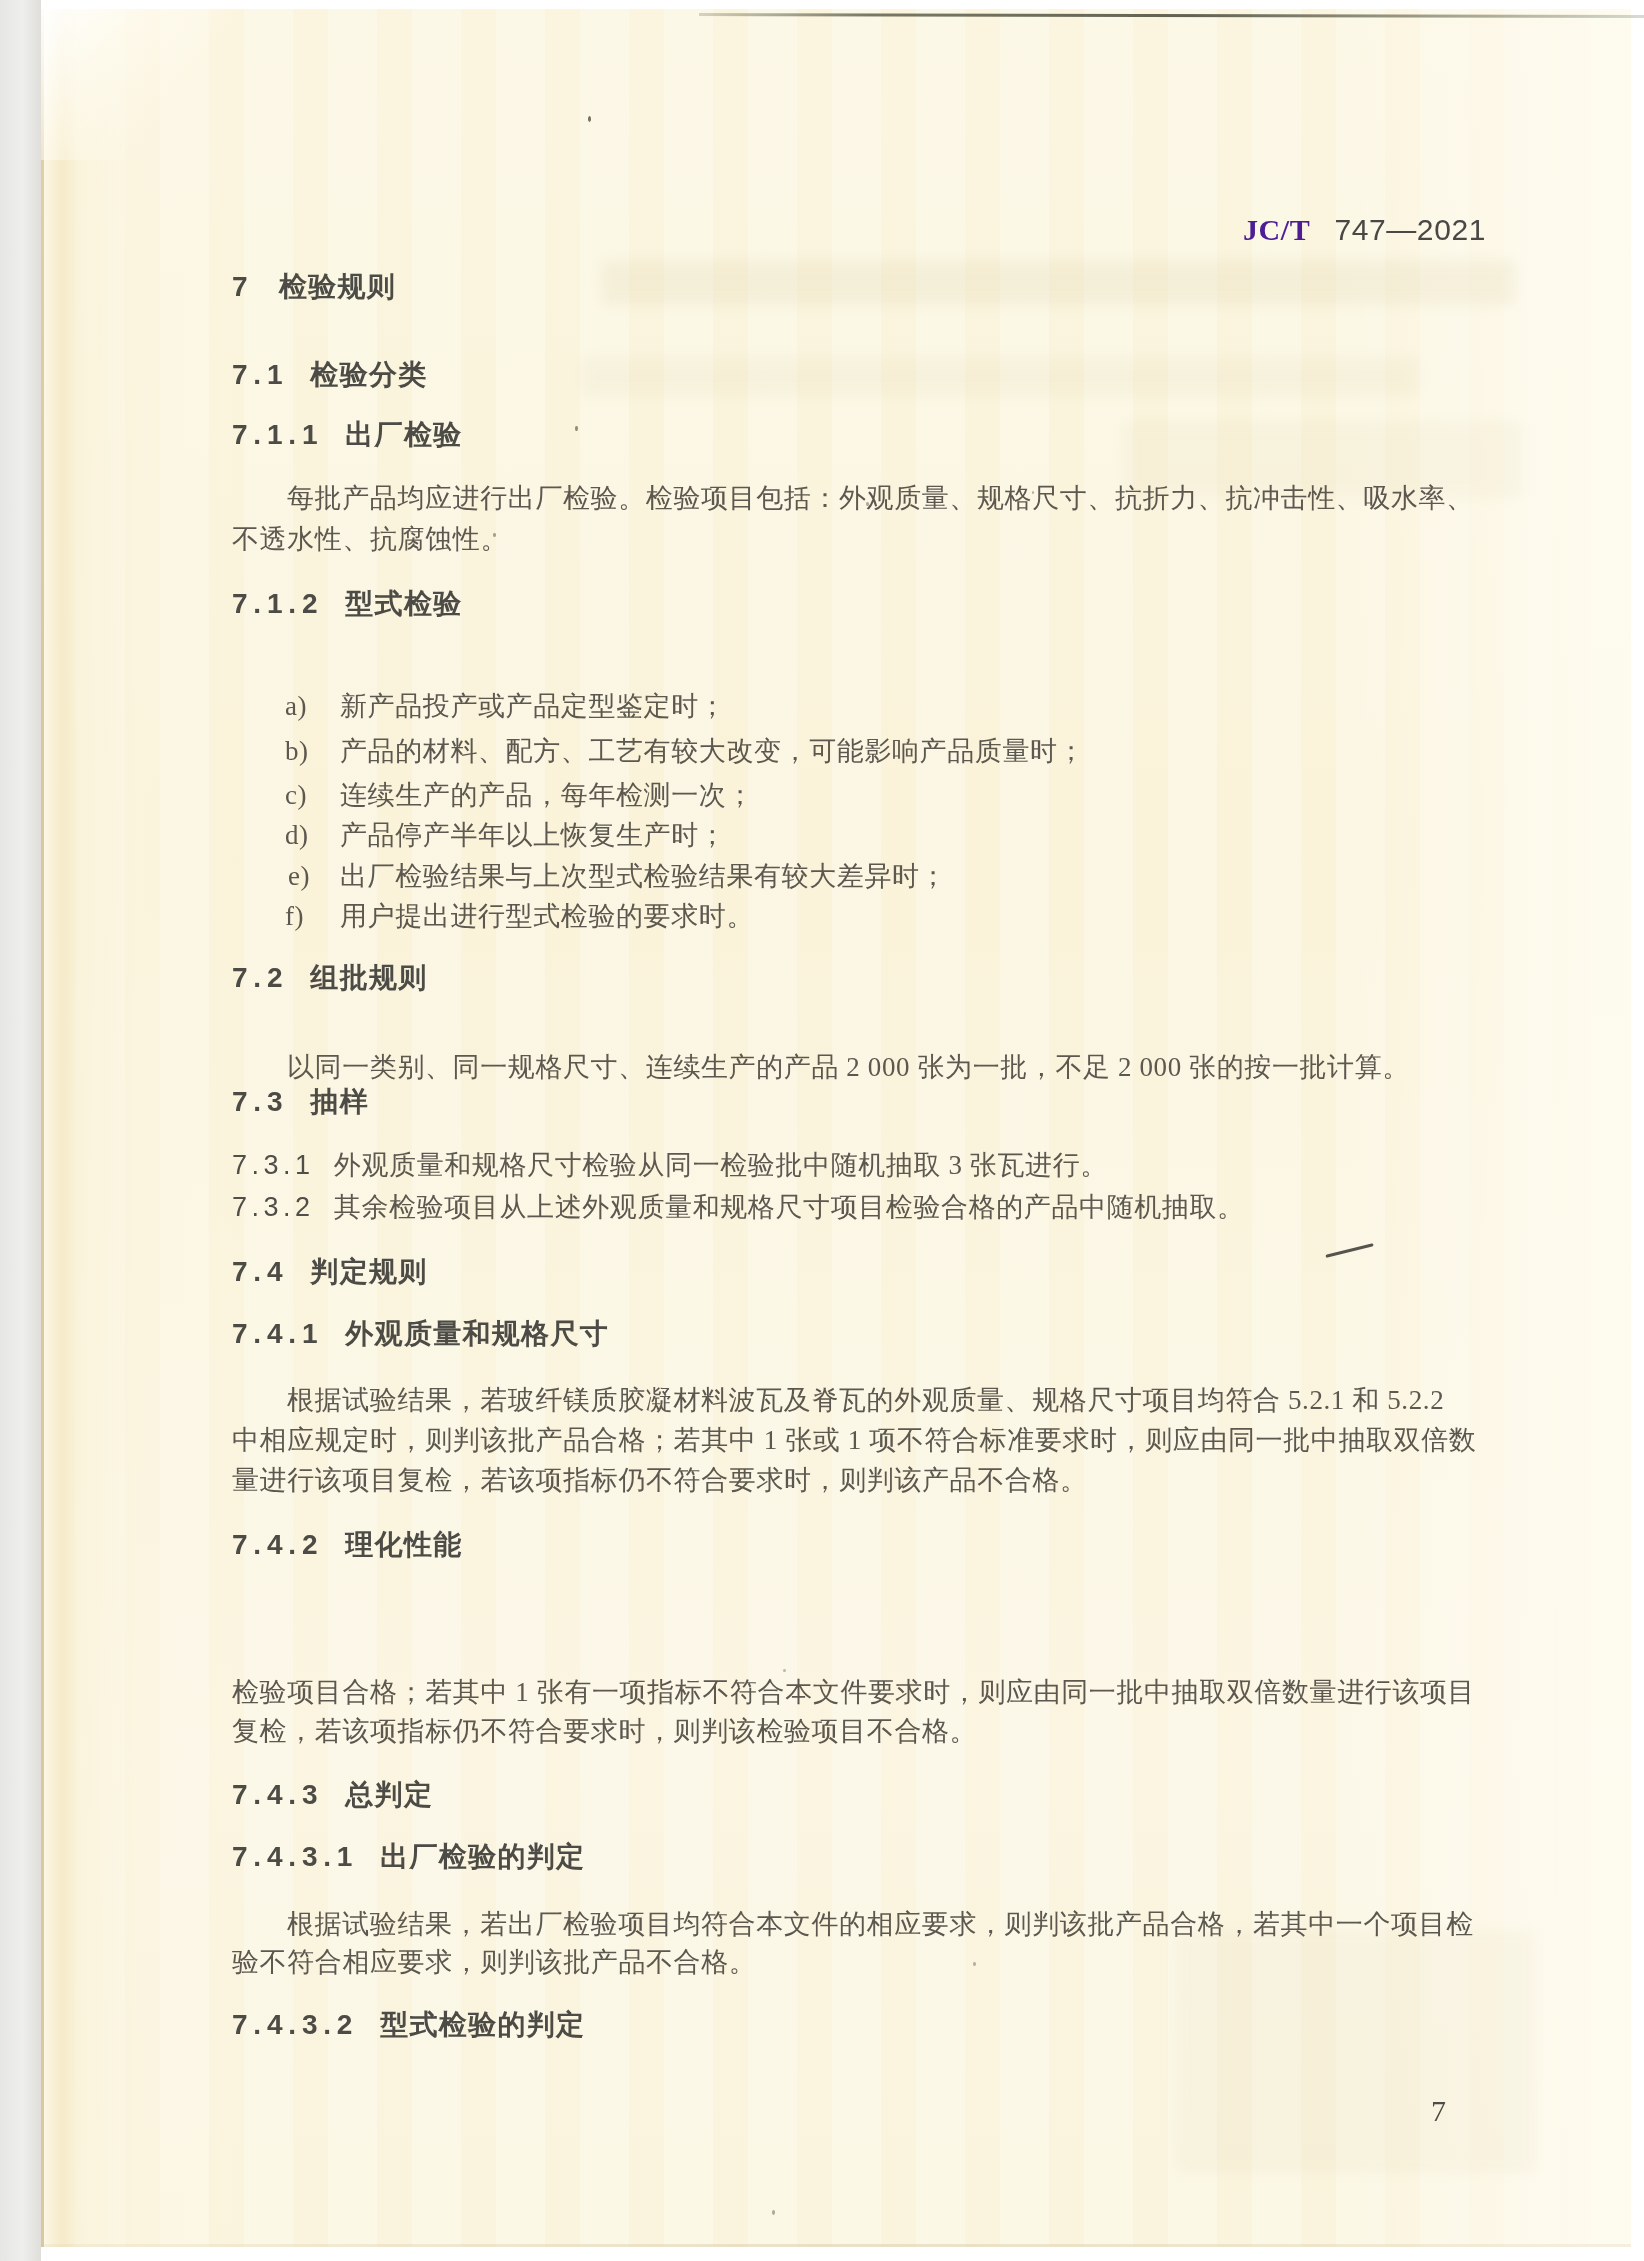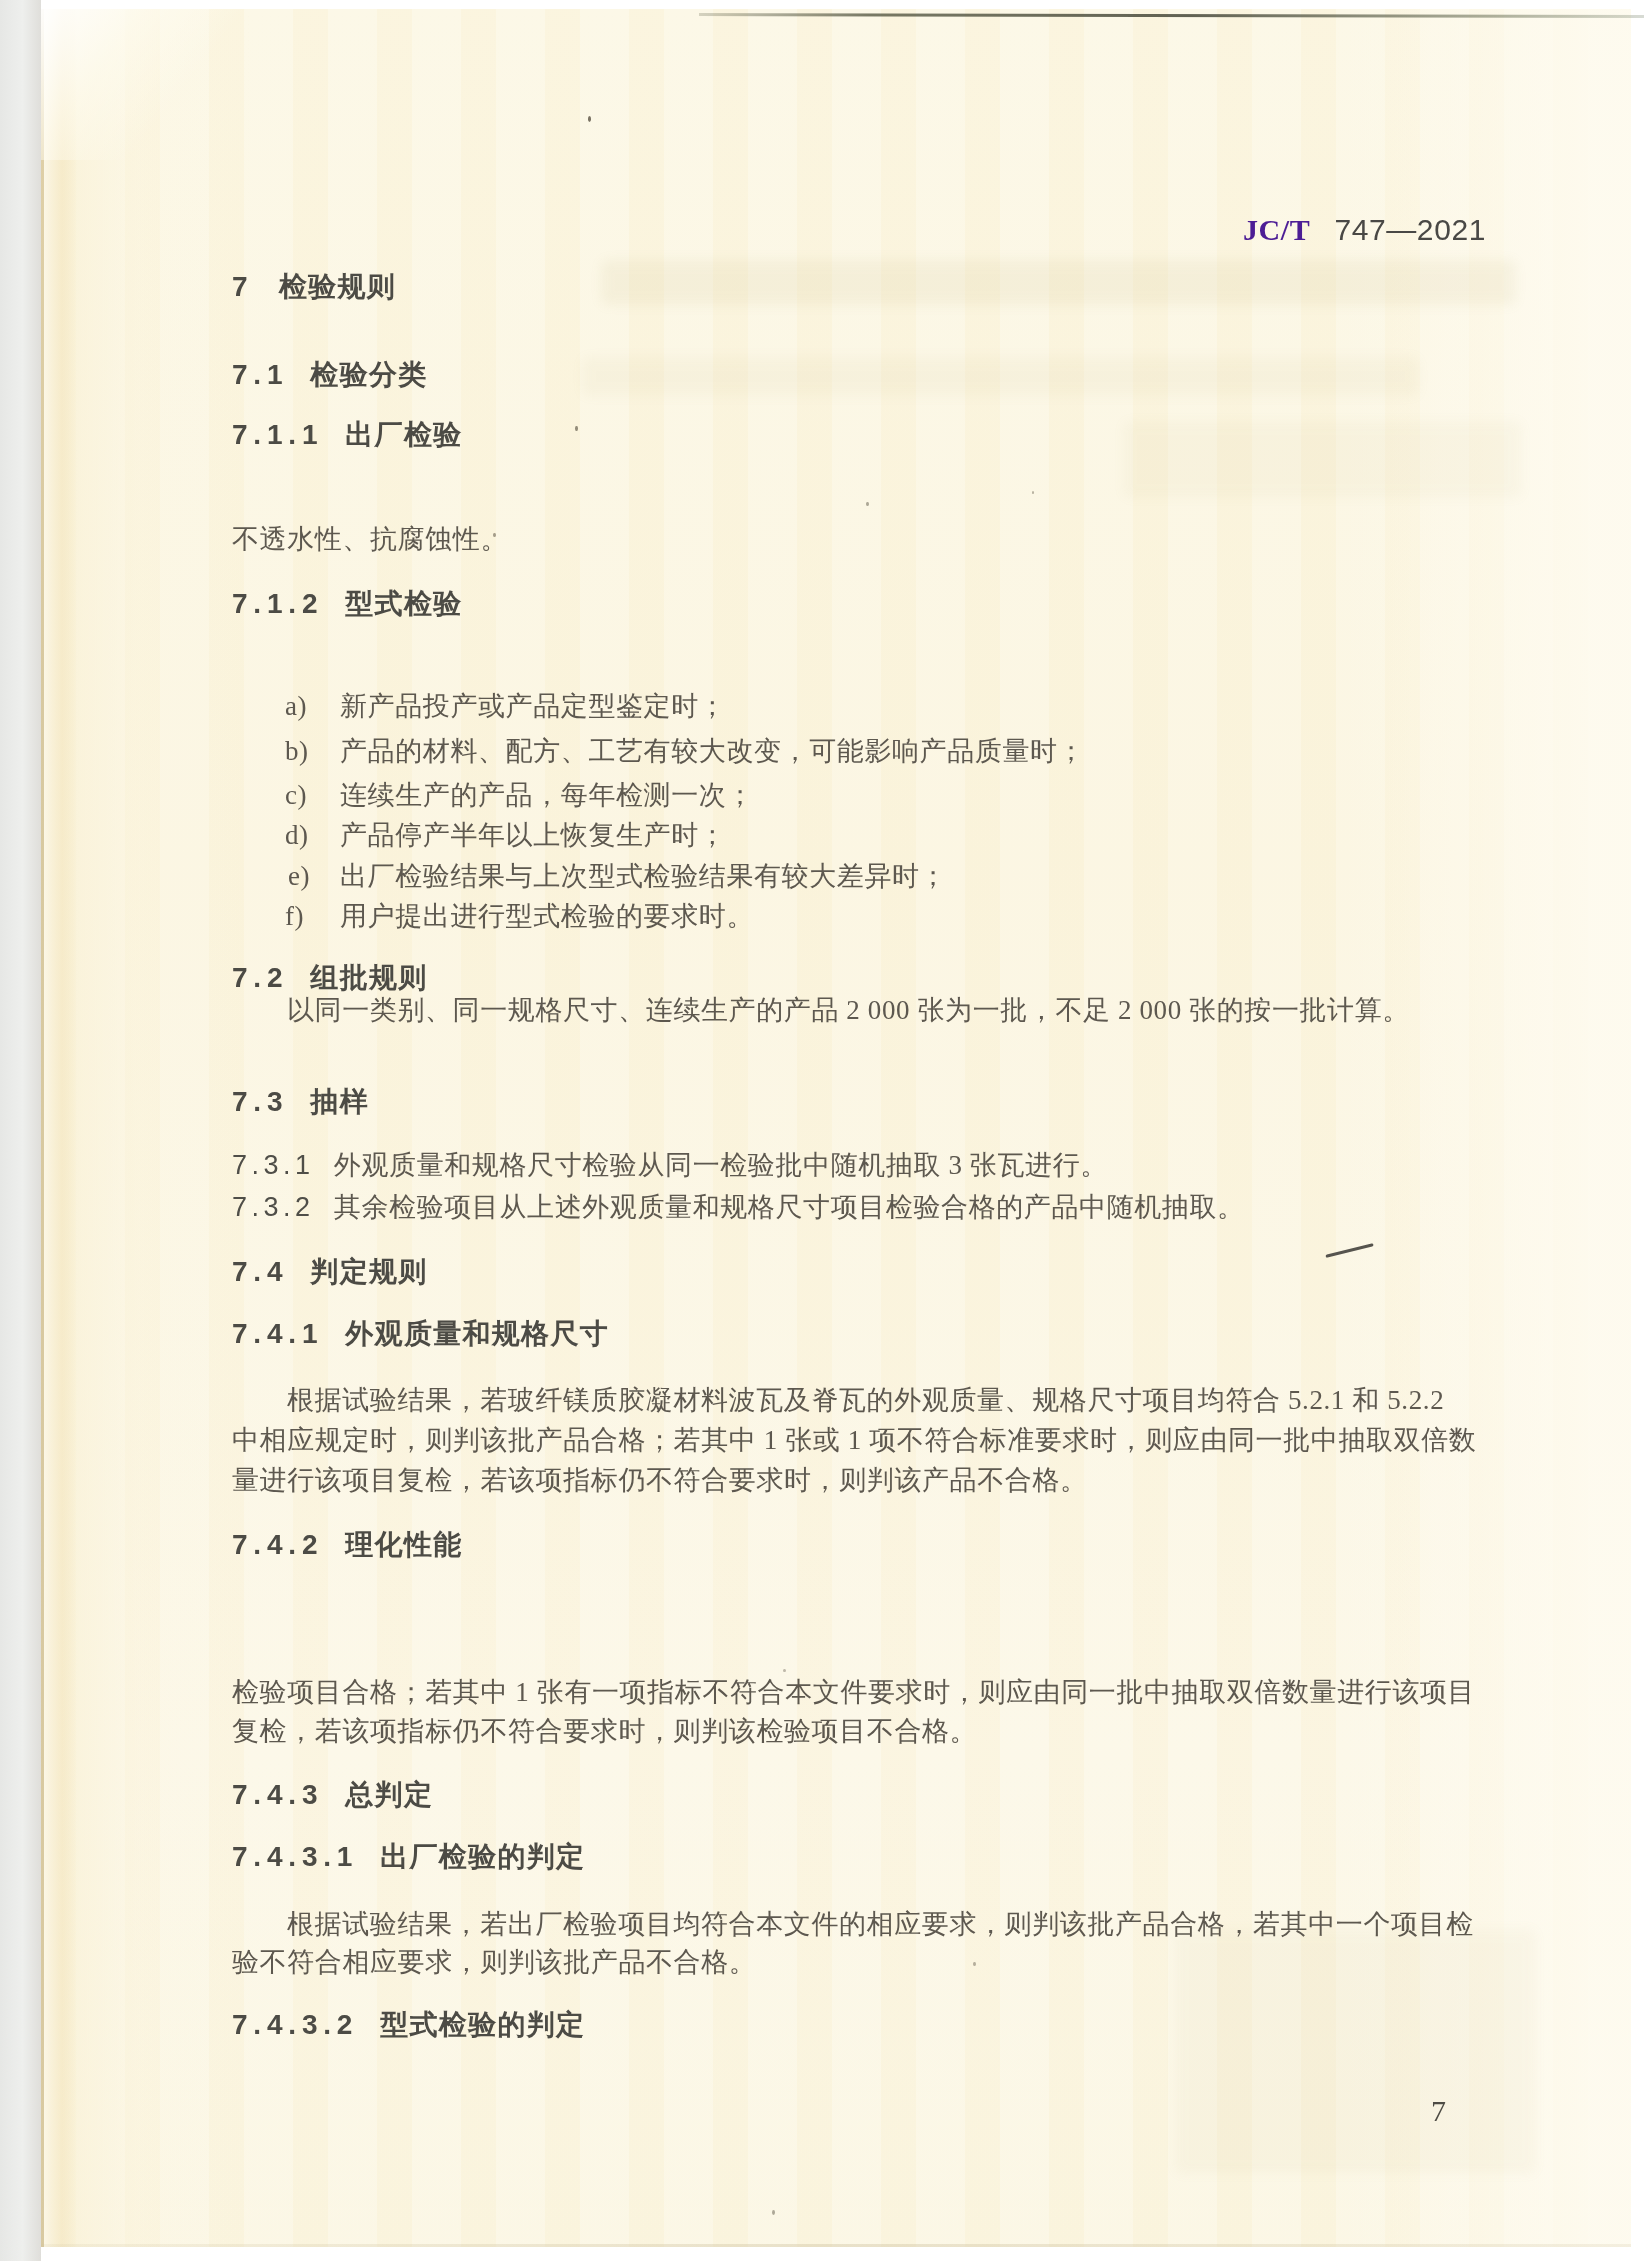--- a/index.html
+++ b/index.html
@@ -103,30 +103,31 @@
 <div class="top-scan-line"></div>
 
 <div class="doc-header">
   <span class="prefix">JC/T</span><span class="number">747—2021</span>
 </div>
 
 <div id="content">
     <div class="block chapter" style="top: 271px;"><span class="num">7</span><span class="title">检验规则</span></div>
     <div class="block section" style="top: 359px;"><span class="num">7.1</span><span class="title">检验分类</span></div>
     <div class="block subsection" style="top: 419px;"><span class="num">7.1.1</span><span class="title">出厂检验</span></div>
+    <div class="block line indent" style="top: 483px;">每批产品均应进行出厂检验。检验项目包括：外观质量、规格尺寸、抗折力、抗冲击性、吸水率、</div>
     <div class="block line" style="top: 524px;">不透水性、抗腐蚀性。</div>
     <div class="block subsection" style="top: 588px;"><span class="num">7.1.2</span><span class="title">型式检验</span></div>
     <div class="block list" style="top: 691px;"><span class="marker">a)</span><span class="text">新产品投产或产品定型鉴定时；</span></div>
     <div class="block list" style="top: 736px;"><span class="marker">b)</span><span class="text">产品的材料、配方、工艺有较大改变，可能影响产品质量时；</span></div>
     <div class="block list" style="top: 780px;"><span class="marker">c)</span><span class="text">连续生产的产品，每年检测一次；</span></div>
     <div class="block list" style="top: 820px;"><span class="marker">d)</span><span class="text">产品停产半年以上恢复生产时；</span></div>
     <div class="block list" style="top: 861px; text-align: center;"><span class="marker">e)</span><span class="text">出厂检验结果与上次型式检验结果有较大差异时；</span></div>
     <div class="block list" style="top: 901px;"><span class="marker">f)</span><span class="text">用户提出进行型式检验的要求时。</span></div>
     <div class="block section" style="top: 962px;"><span class="num">7.2</span><span class="title">组批规则</span></div>
-    <div class="block line indent" style="top: 995px;">以同一类别、同一规格尺寸、连续生产的产品 2 000 张为一批，不足 2 000 张的按一批计算。</div>
+    <div class="block line indent" style="top: 1052px;">以同一类别、同一规格尺寸、连续生产的产品 2 000 张为一批，不足 2 000 张的按一批计算。</div>
     <div class="block section" style="top: 1086px;"><span class="num">7.3</span><span class="title">抽样</span></div>
     <div class="block clause" style="top: 1150px;"><span class="num">7.3.1</span><span class="text">外观质量和规格尺寸检验从同一检验批中随机抽取 3 张瓦进行。</span></div>
     <div class="block clause" style="top: 1192px;"><span class="num">7.3.2</span><span class="text">其余检验项目从上述外观质量和规格尺寸项目检验合格的产品中随机抽取。</span></div>
     <div class="block section" style="top: 1256px;"><span class="num">7.4</span><span class="title">判定规则</span></div>
     <div class="block subsection" style="top: 1318px;"><span class="num">7.4.1</span><span class="title">外观质量和规格尺寸</span></div>
     <div class="block line indent" style="top: 1385px;">根据试验结果，若玻纤镁质胶凝材料波瓦及脊瓦的外观质量、规格尺寸项目均符合 5.2.1 和 5.2.2</div>
     <div class="block line" style="top: 1425px;">中相应规定时，则判该批产品合格；若其中 1 张或 1 项不符合标准要求时，则应由同一批中抽取双倍数</div>
     <div class="block line" style="top: 1465px;">量进行该项目复检，若该项指标仍不符合要求时，则判该产品不合格。</div>
     <div class="block subsection" style="top: 1529px;"><span class="num">7.4.2</span><span class="title">理化性能</span></div>
     <div class="block line" style="top: 1677px;">检验项目合格；若其中 1 张有一项指标不符合本文件要求时，则应由同一批中抽取双倍数量进行该项目</div>

